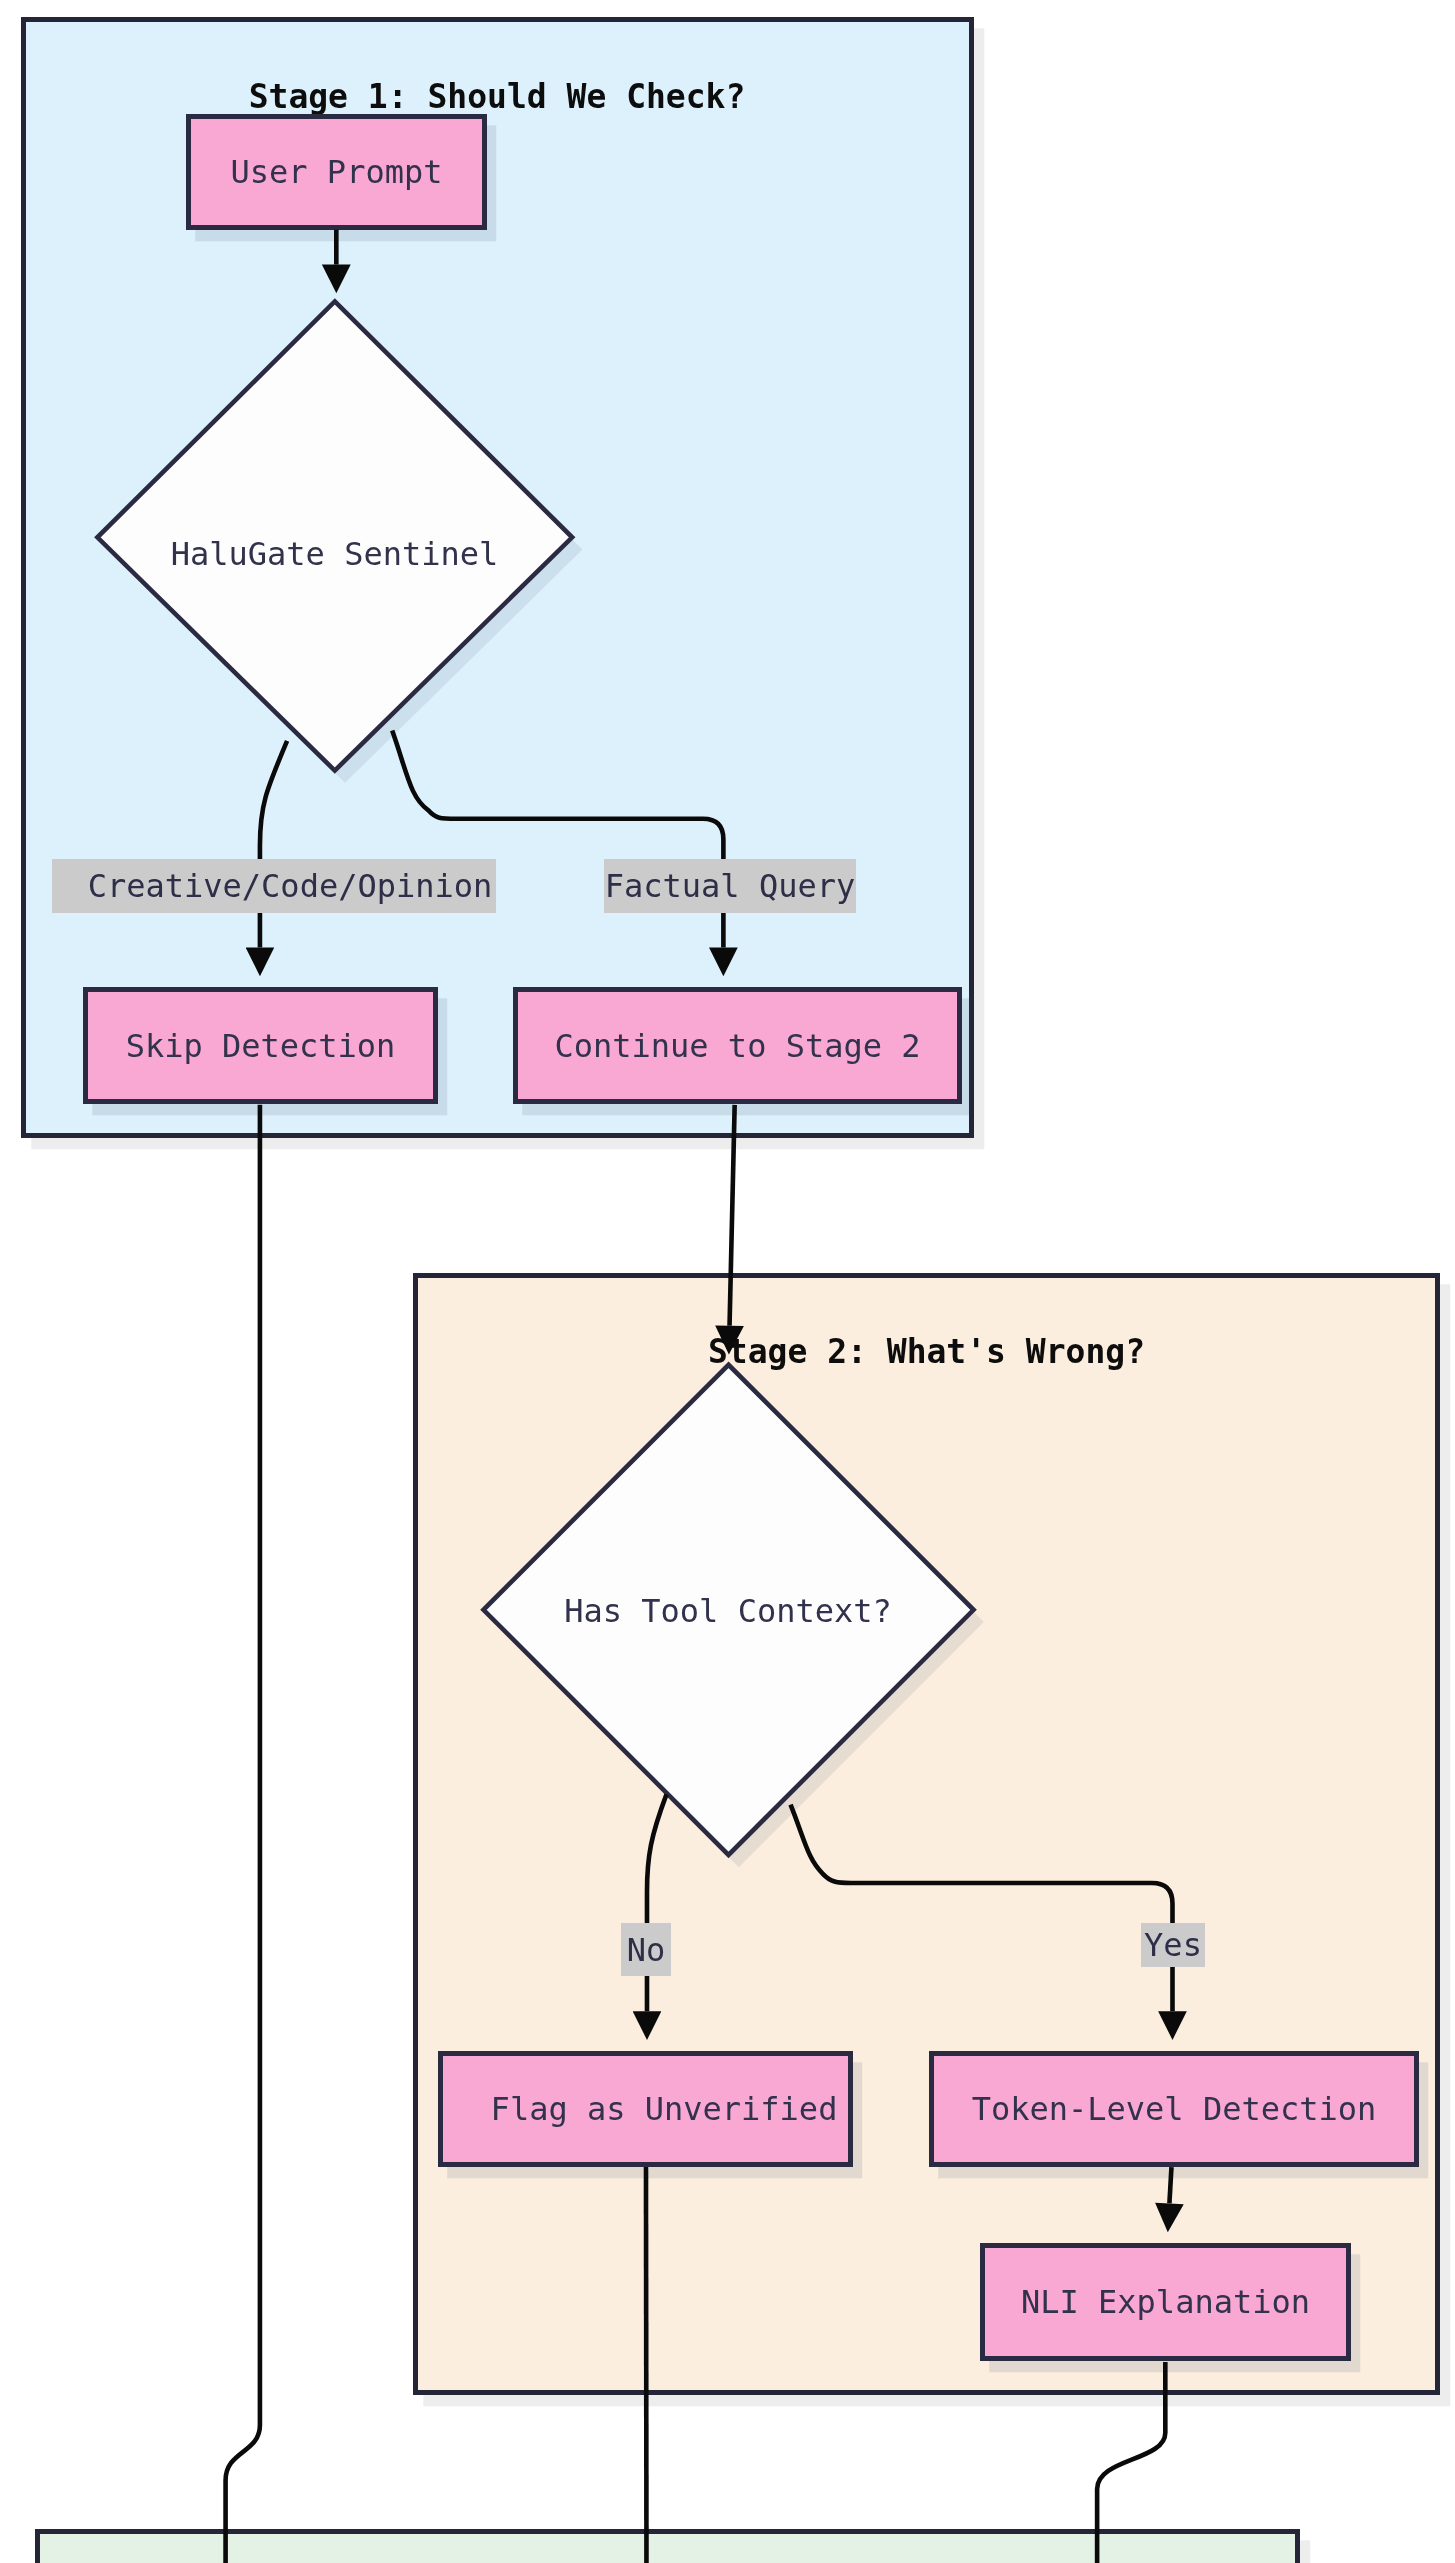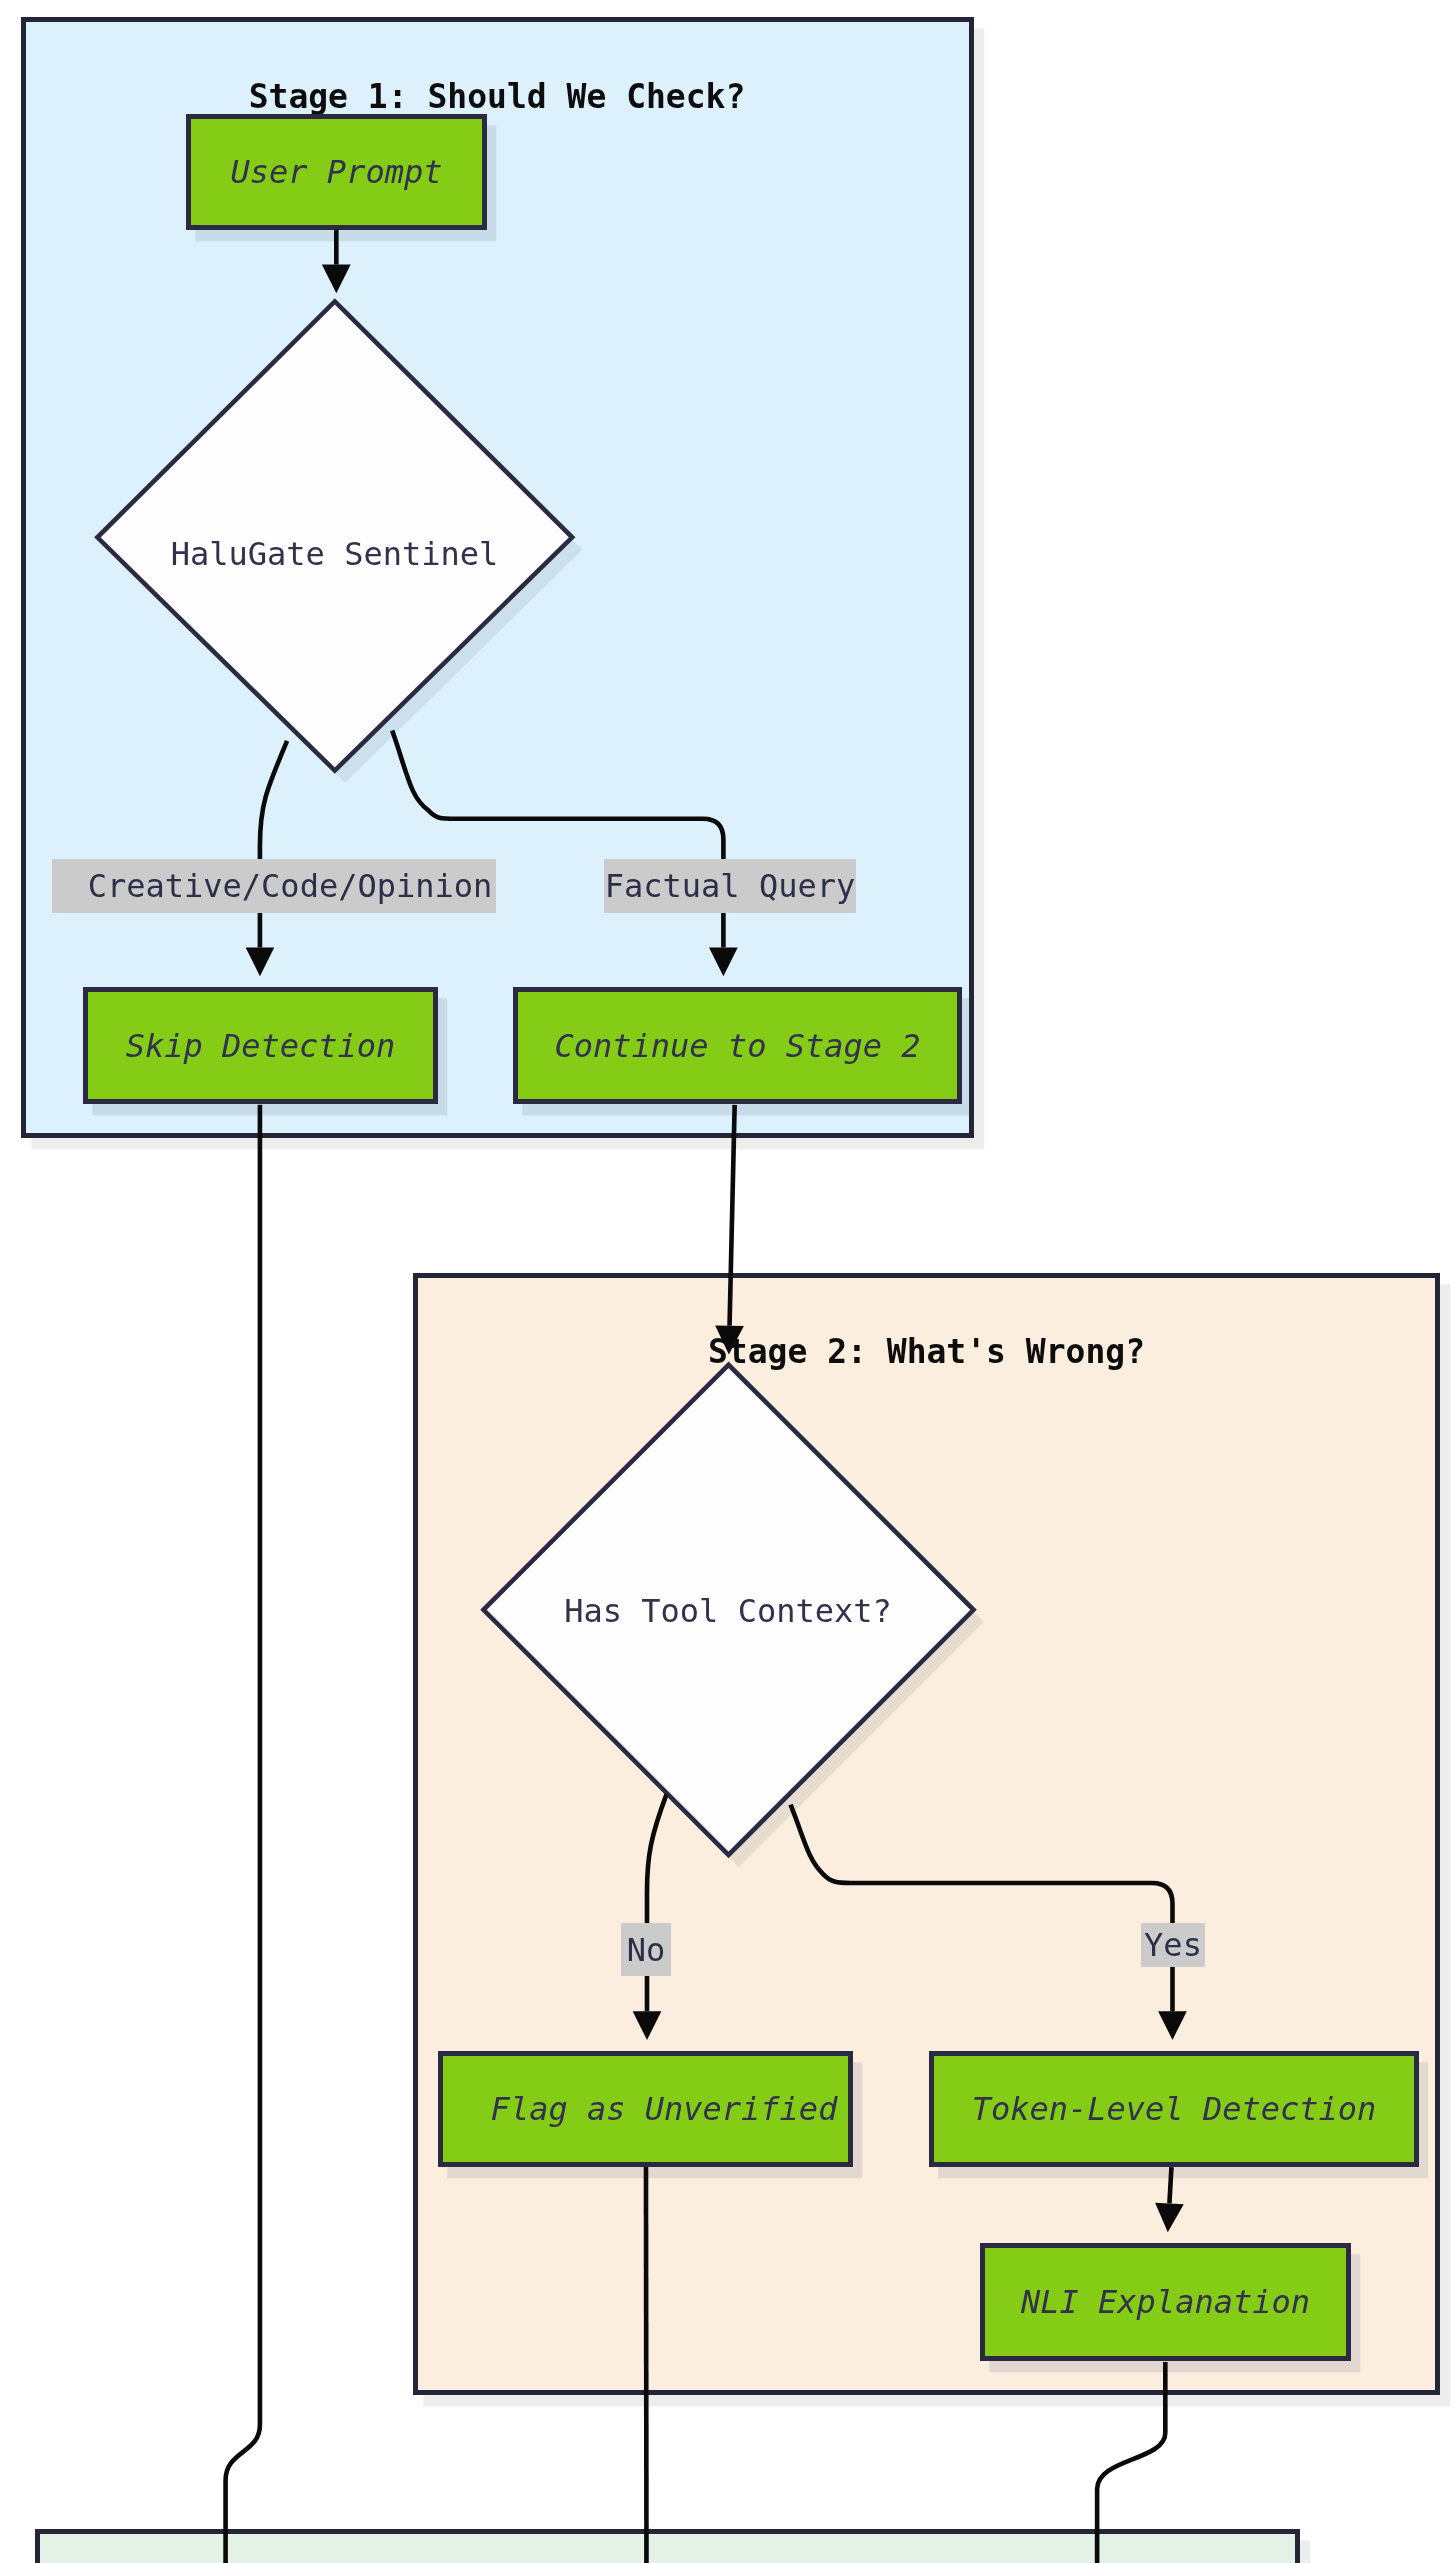--- a/index.html
+++ b/index.html
@@ -15,22 +15,22 @@
   }
   #stage1{left:20.5px;top:17.4px;width:953px;height:1121px;background:#ddf1fc;}
   #stage2{left:413px;top:1273px;width:1027px;height:1122px;background:#fbeede;}
   #output{left:35px;top:2529px;width:1265px;height:252px;background:#e4f1e5;}
   .cluster-title{
     position:absolute;top:12.3px;left:0;right:0;text-align:center;
     font-size:33px;font-weight:600;color:#0d0d0d;letter-spacing:0;margin-top:42px;
   }
   .node{
     position:absolute;box-sizing:border-box;display:flex;align-items:center;justify-content:center;
-    background:#84cc16;border:5.1px solid #2a2a42;color:#32324c;font-size:32px;
-    box-shadow:9.2px 11.3px 0 rgba(45,65,95,0.12);z-index:3;text-align:center;white-space:nowrap;font-style:italic;
+    background:#f9a8d4;border:5.1px solid #2a2a42;color:#32324c;font-size:32px;
+    box-shadow:9.2px 11.3px 0 rgba(45,65,95,0.12);z-index:3;text-align:center;white-space:nowrap;
   }
   #n-user-prompt{left:186px;top:114px;width:301px;height:116px;}
   #n-skip{left:83px;top:987px;width:355px;height:117px;}
   #n-continue{left:513px;top:987px;width:449px;height:117px;}
   #n-flag{left:438px;top:2051px;width:415px;height:116px;padding-left:37px;}
   #n-token{left:929px;top:2051px;width:490px;height:116px;}
   #n-nli{left:980px;top:2243px;width:371px;height:118px;}
   #edges{position:absolute;left:0;top:0;width:1456px;height:2790px;z-index:4;}
   .edge{fill:none;stroke:#0a0a0a;stroke-width:9;}
   .dshape{fill:#fdfdfe;stroke:#2a2a42;stroke-width:9;}

